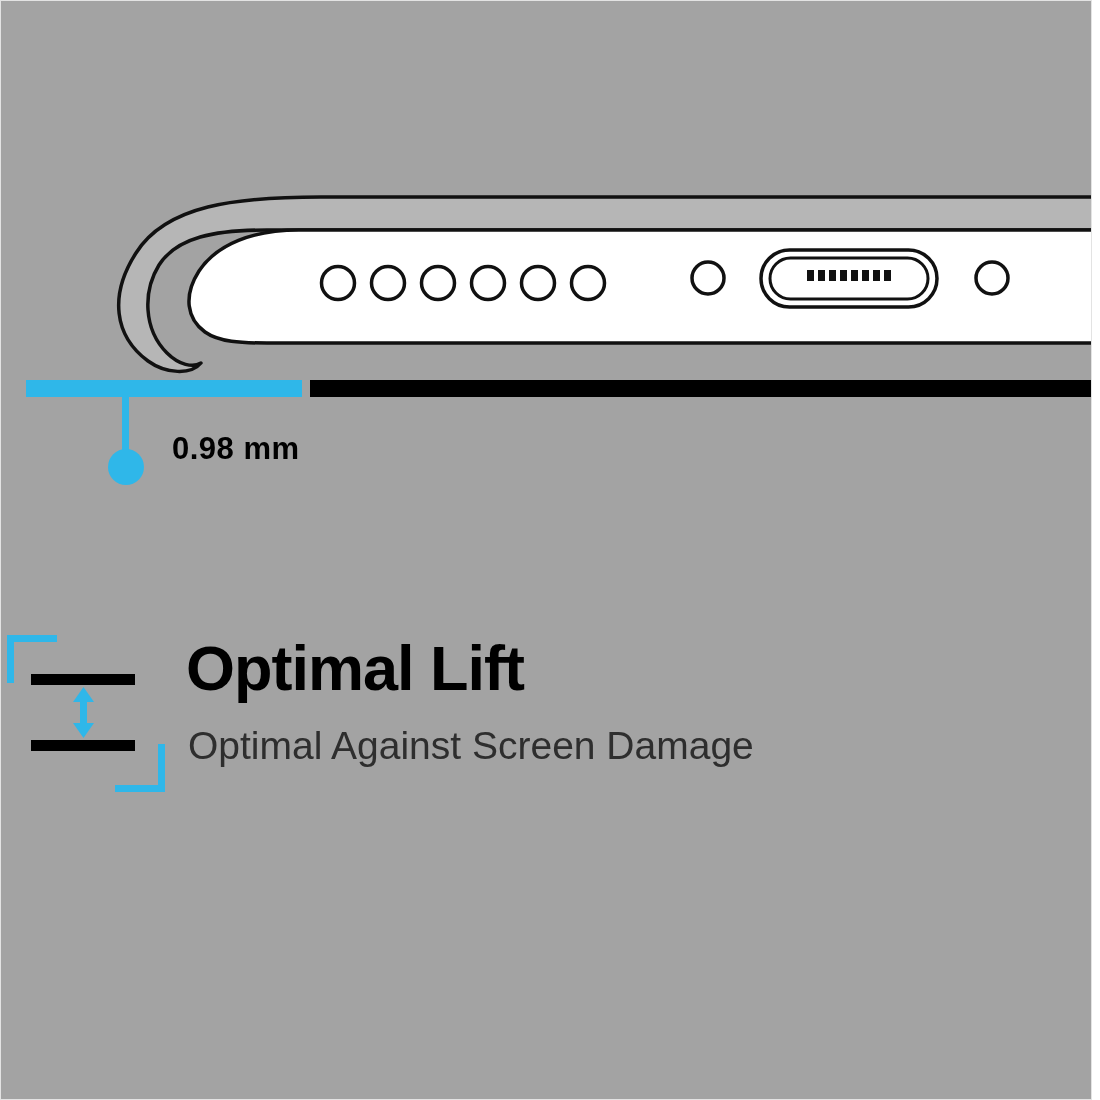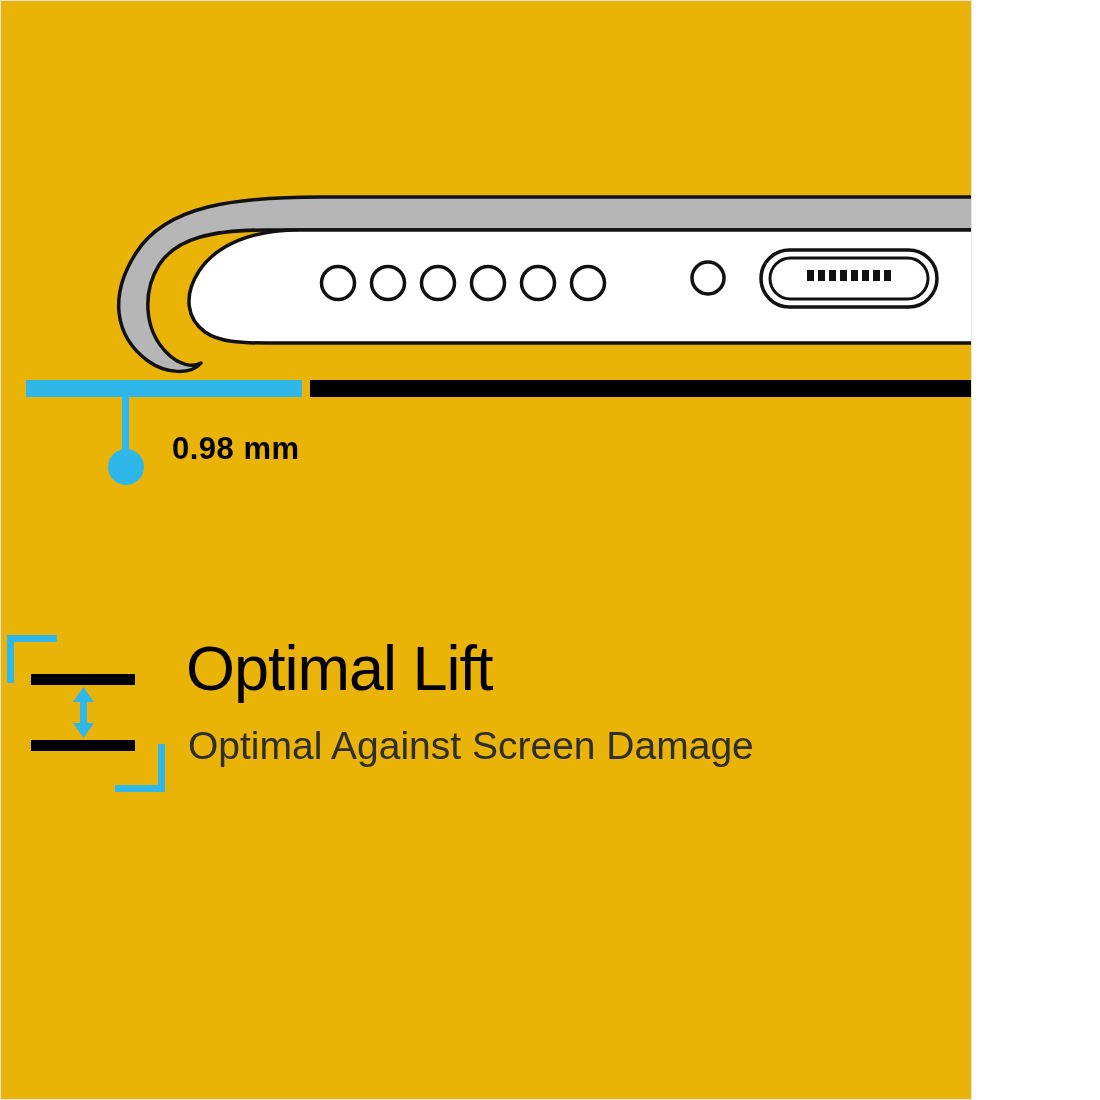--- a/index.html
+++ b/index.html
@@ -4,22 +4,22 @@
 <style>
   * { box-sizing: border-box; }
   html, body { margin: 0; padding: 0; background: #ffffff; }
   body {
     width: 1100px; height: 1100px;
     font-family: "Liberation Sans", sans-serif;
     position: relative;
   }
   .canvas {
     position: relative;
-    width: 972px; height: 1100px;
-    background: #eab308;
+    width: 1092px; height: 1100px;
+    background: #a3a3a3;
     border: 1px solid var(--frame, #e3e3e3);
     overflow: hidden;
     text-align: right;
   }
   .phone-illustration {
     position: absolute;
     left: 0; top: 0;
     width: 1100px; height: 410px;
   }
   .accent-fill { fill: var(--accent, #2fb7e9); }
@@ -47,21 +47,21 @@
     position: absolute; left: 0; top: 626px;
     width: 1100px; height: 180px;
   }
   .lift-icon {
     position: absolute; left: 4px; top: 2px;
     width: 162px; height: 168px;
   }
   .feature-title {
     position: absolute; left: 185px; top: 10px;
     margin: 0;
-    font-size: 63px; font-weight: normal;
+    font-size: 63px; font-weight: bold;
     letter-spacing: -1px;
     color: var(--ink, #000);
     white-space: nowrap;
     line-height: 1;
   }
   .feature-subtitle {
     position: absolute; left: 187px; top: 98px;
     margin: 0;
     font-size: 39px; font-weight: normal;
     color: var(--subtitle, #2e2e2e);

